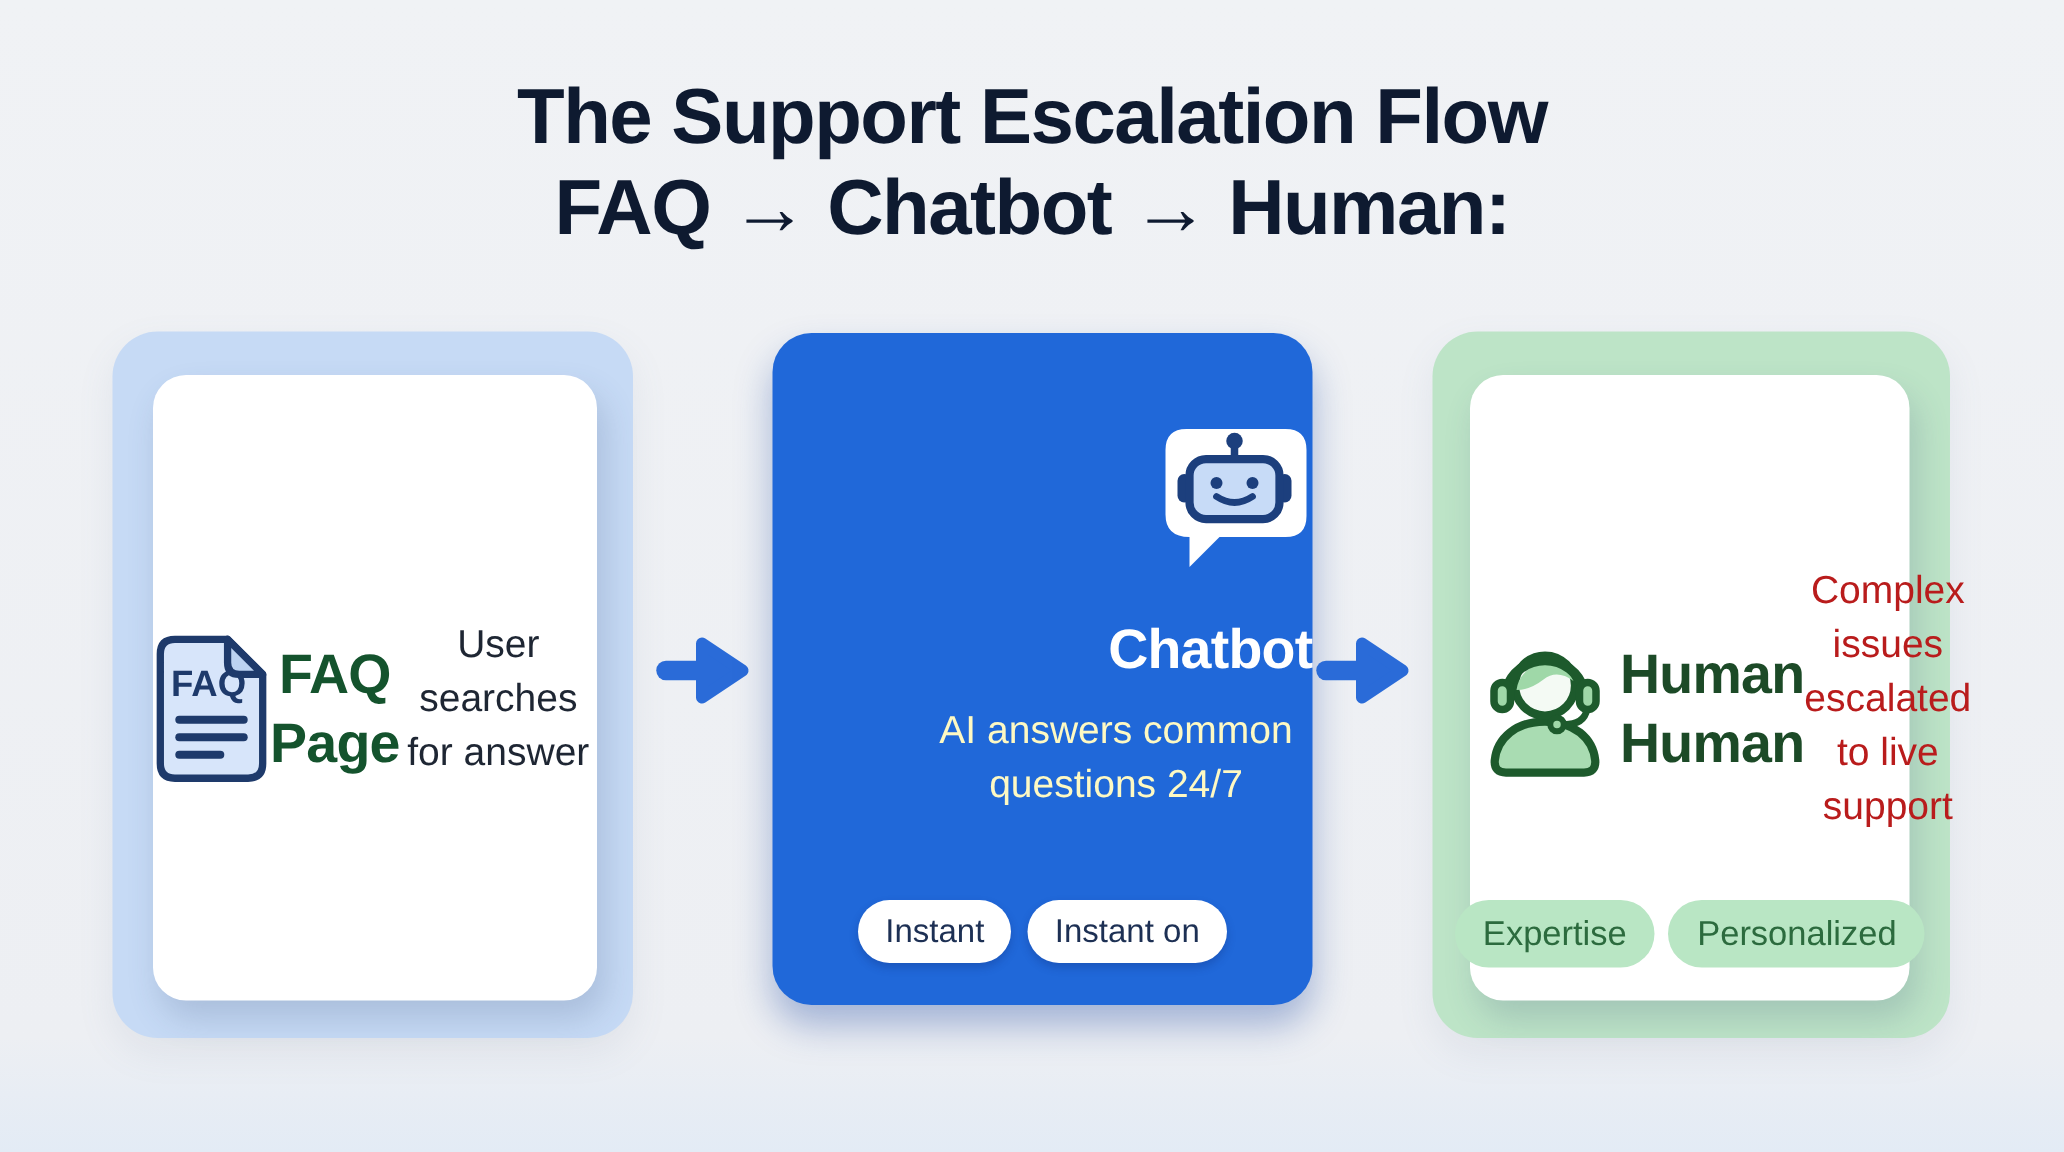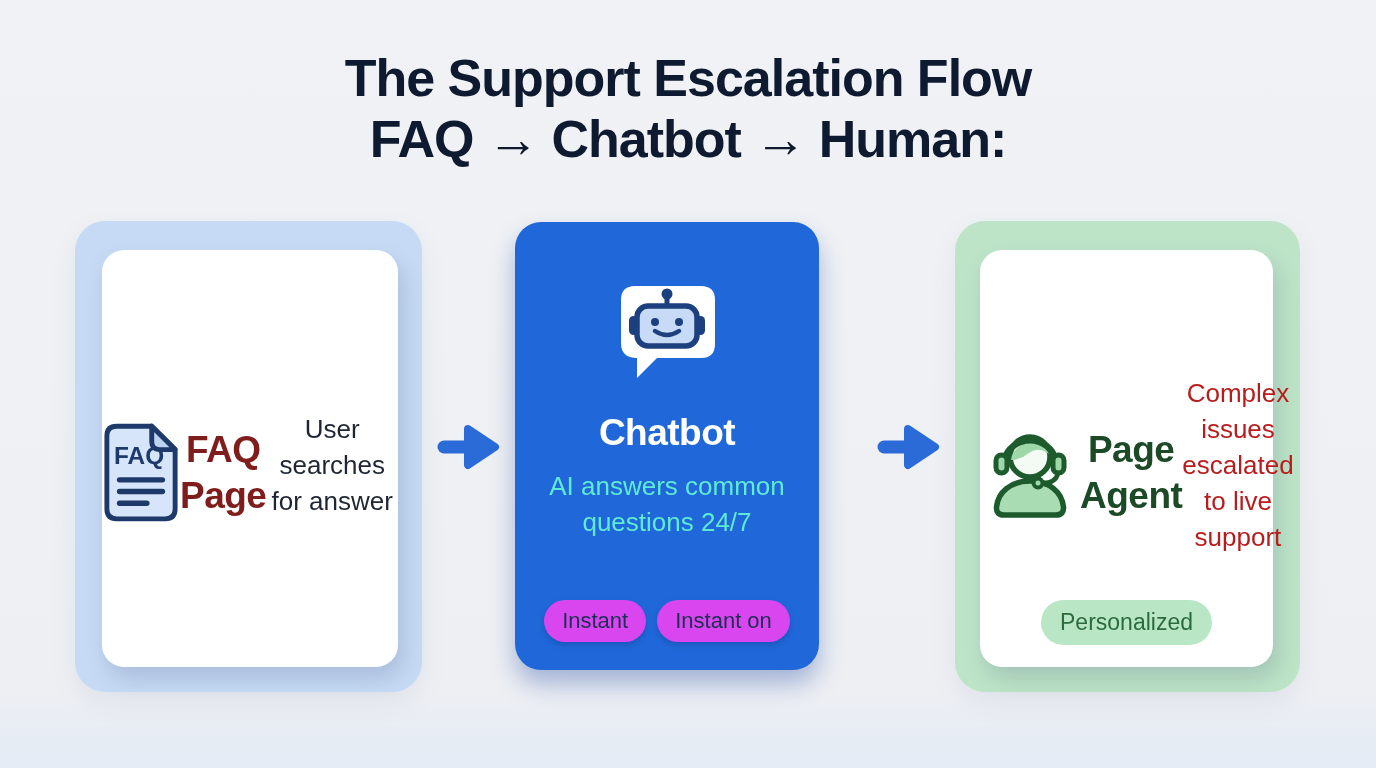--- a/index.html
+++ b/index.html
@@ -23,56 +23,56 @@
   .outer-blue{ left:75px; width:347px; background:#c6daf5; }
   .outer-green{ left:955px; width:345px; background:#bde4c7; }
   .inner-card{
     position:absolute; background:#ffffff; border-radius:22px;
     box-shadow:5px 12px 22px rgba(60,80,120,.20);
     display:flex; flex-direction:row; align-items:center;
   }
   .inner-1{ inset:29px 24px 25px 27px; }
   .inner-3{ inset:29px 27px 25px 25px; }
   .card-blue{
-    position:absolute; left:515px; top:222px; width:304px; height:448px;
+    position:absolute; left:515px; top:222px; width:360px; height:448px;
     background:#2068d9; border-radius:26px;
     box-shadow:0 14px 24px rgba(25,70,160,.35);
-    display:flex; flex-direction:column; align-items:center;
+    display:flex; flex-direction:column; align-items:flex-end;
   }
   
   .step-icon{ flex:0 0 auto; }
   .icon-faq{ margin-top:28px; }
   .icon-bot{ margin-top:60px; }
   .icon-human{ margin-top:26px; }
   .card-title{
     margin-top:28px; font-size:37px; font-weight:700; line-height:46px;
     letter-spacing:-0.5px; text-align:center;
   }
-  .t-navy{ color:#7f1d1d; }
+  .t-navy{ color:#14532d; }
   .t-white{ color:#ffffff; }
   .t-green{ color:#1c4a27; }
   .card-desc{
     margin-top:12px; font-size:26px; line-height:36px; text-align:center;
   }
   .d-dark{ color:#1e2633; max-width:240px; }
-  .d-light{ color:#5eead4; max-width:262px; }
+  .d-light{ color:#fef9c3; max-width:262px; }
   .d-green{ color:#b91c1c; max-width:232px; }
   .badge-row{
     position:absolute; left:0; width:100%;
     display:flex; justify-content:center;
   }
   .row-blue{ bottom:28px; gap:11px; }
   .row-green{ bottom:22px; gap:9px; }
   .badge{
     display:inline-flex; align-items:center; justify-content:center;
     white-space:nowrap; border-radius:999px;
   }
   .badge-blue{
     height:42px; padding:12px 18px; font-size:22px; font-weight:500;
-    background:#d946ef; color:#1d3054;
+    background:#ffffff; color:#1d3054;
     box-shadow:0 3px 6px rgba(15,40,110,.28);
   }
   .badge-green{
     height:45px; padding:0 19px; font-size:23px; font-weight:500;
     background:#b9e6c4; color:#2c6b3e;
   }
   
   .flow-arrow{ position:absolute; top:423px; width:64px; height:48px; }
   .arrow-1{ left:437px; }
   .arrow-2{ left:877px; }
@@ -137,21 +137,22 @@
       <svg class="step-icon icon-human" width="100" height="100" viewBox="0 0 100 100">
         <path d="M50,59 C31,59 18,70 16.5,85 Q16,93 24,93 H76 Q84,93 83.5,85 C82,70 69,59 50,59 Z" fill="#a9dcb2" stroke="#1d5a2c" stroke-width="5.5" stroke-linejoin="round"></path>
         <circle cx="50" cy="35" r="20" fill="#f4faf4" stroke="#1d5a2c" stroke-width="5.5"></circle>
         <path d="M31,38 A20,20 0 0 1 69,32 Q58,24 49,31 Q40,38 31,38 Z" fill="#9fd8a8"></path>
         <path d="M24,38 A27,27 0 0 1 76,38" fill="none" stroke="#1d5a2c" stroke-width="6.5" stroke-linecap="round"></path>
         <rect x="16" y="33" width="11" height="18" rx="5.5" fill="#9fd8a8" stroke="#1d5a2c" stroke-width="5"></rect>
         <rect x="73" y="33" width="11" height="18" rx="5.5" fill="#9fd8a8" stroke="#1d5a2c" stroke-width="5"></rect>
         <path d="M78,51 Q76,61 63,61" fill="none" stroke="#1d5a2c" stroke-width="4.5" stroke-linecap="round"></path>
         <circle cx="58" cy="61" r="4.5" fill="#9fd8a8" stroke="#1d5a2c" stroke-width="4"></circle>
       </svg>
-      <div class="card-title t-green">Page Agent</div>
+      <div class="card-title t-green">Human Human</div>
       <div class="card-desc d-green">Complex issues escalated to live support</div>
       <div class="badge-row row-green">
+        <span class="badge badge-green">Expertise</span>
         <span class="badge badge-green">Personalized</span>
       </div>
     </div>
   </div>
 
 </div>
 
 </body></html>

